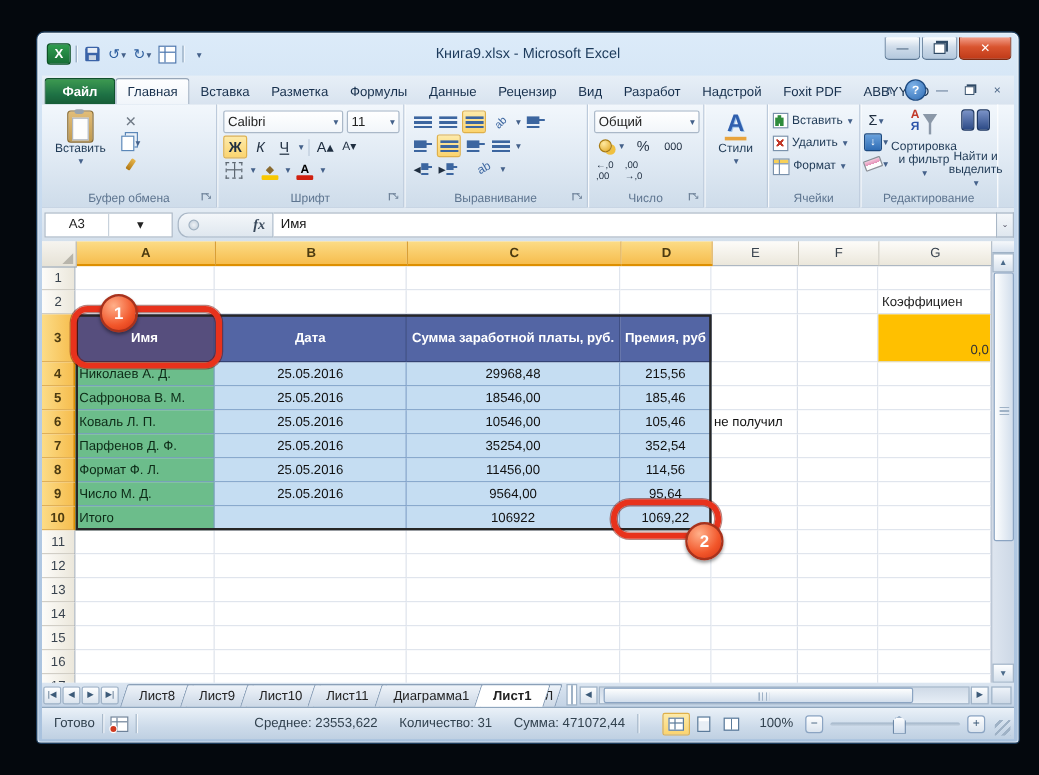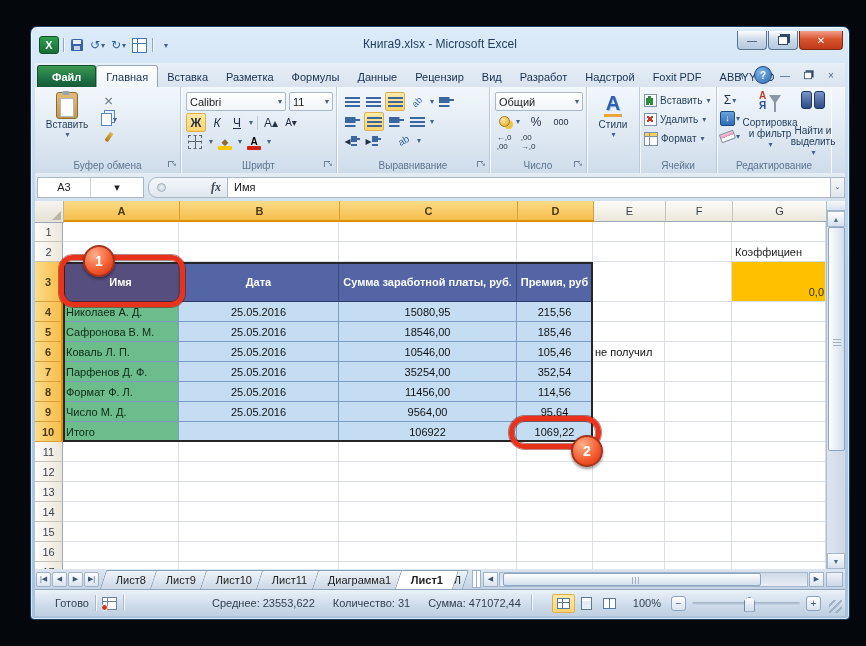--- a/index.html
+++ b/index.html
@@ -502,21 +502,21 @@
       <div class="cell cD th">Премия, руб</div>
       <div class="cell cE"></div>
       <div class="cell cF"></div>
       <div class="cell cG gorange">0,0</div>
     </div>
 
     <div class="r">
       <div class="rh sel">4</div>
       <div class="cell cA nm">Николаев А. Д.</div>
       <div class="cell cB bl">25.05.2016</div>
-      <div class="cell cC bl">15080,95</div>
+      <div class="cell cC bl">29968,48</div>
       <div class="cell cD bl">215,56</div>
       <div class="cell cE"></div>
             <div class="cell cF"></div>
             <div class="cell cG"></div>
     </div>
     <div class="r">
       <div class="rh sel">5</div>
       <div class="cell cA nm">Сафронова В. М.</div>
       <div class="cell cB bl">25.05.2016</div>
       <div class="cell cC bl">18546,00</div>
@@ -691,21 +691,21 @@
     <div class="htrack">
       <div class="hthumb">
               <span class="hgrip"></span>
             </div>
     </div>
     <span class="hbtn">▶</span>
     <div class="cornerbox"></div>
   </div>
 
   <div class="abs statusbar">
-    <span style="margin-left:20px;">Готово</span>
+    <span style="margin-left:10px;">Готово</span>
     <span class="ssep"></span>
     <span class="macroico"></span>
     <span class="ssep"></span>
     <div class="stats">
       <span>Среднее: 23553,622</span>
       <span>Количество: 31</span>
       <span>Сумма: 471072,44</span>
     </div>
     <span class="ssep" style="margin-left:10px;"></span>
     <div class="viewbtns">

